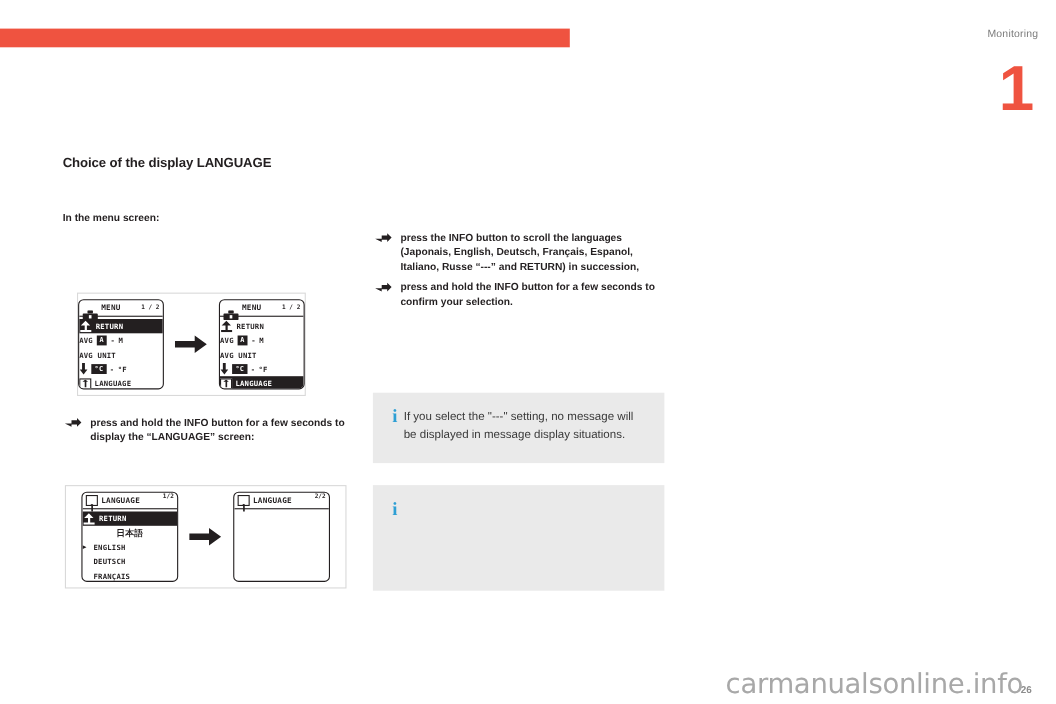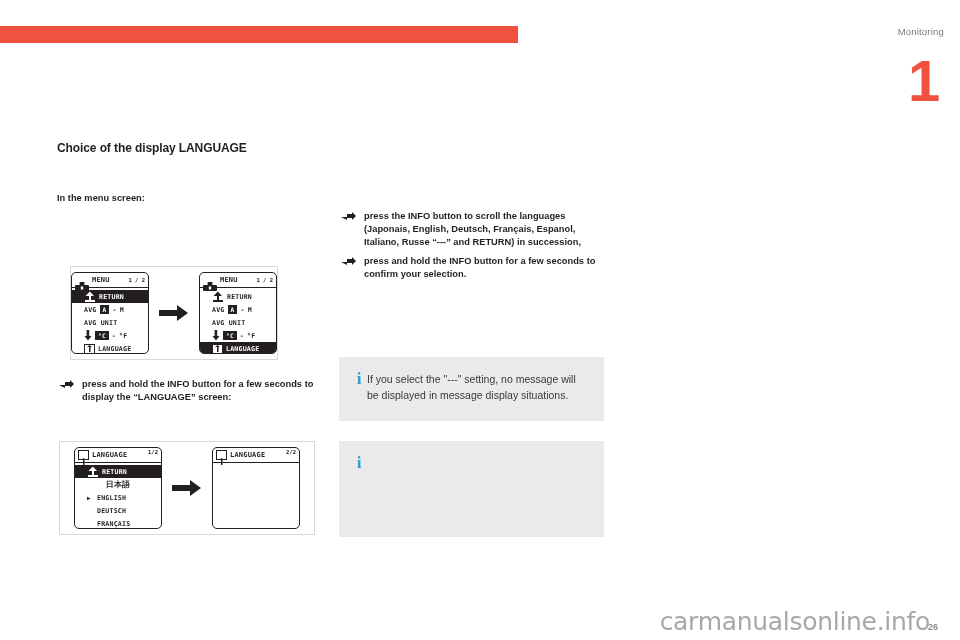--- a/index.html
+++ b/index.html
@@ -101,21 +101,21 @@
     margin-left:auto;
     font-size:5.5px; color:#231f20; font-weight:bold;
   }
   .lcd-head .pg.sup{ align-self:flex-start; margin-top:1px; }
 
   .lcd-body{ padding:2px 0 0 0; }
 
   .lcd-row{
     height:13px;
     display:flex; align-items:center;
-    padding:0 12px;
+    padding:0 0;
     font-size:6.6px; color:#231f20; font-weight:bold;
     letter-spacing:.2px;
     gap:3px;
   }
   .lcd-row.hl{
     background:#231f20; color:#ffffff;
   }
   .lcd-row.center{ justify-content:center; }
   .lcd-row .txt{ white-space:nowrap; }
   .lcd-row .inv{

